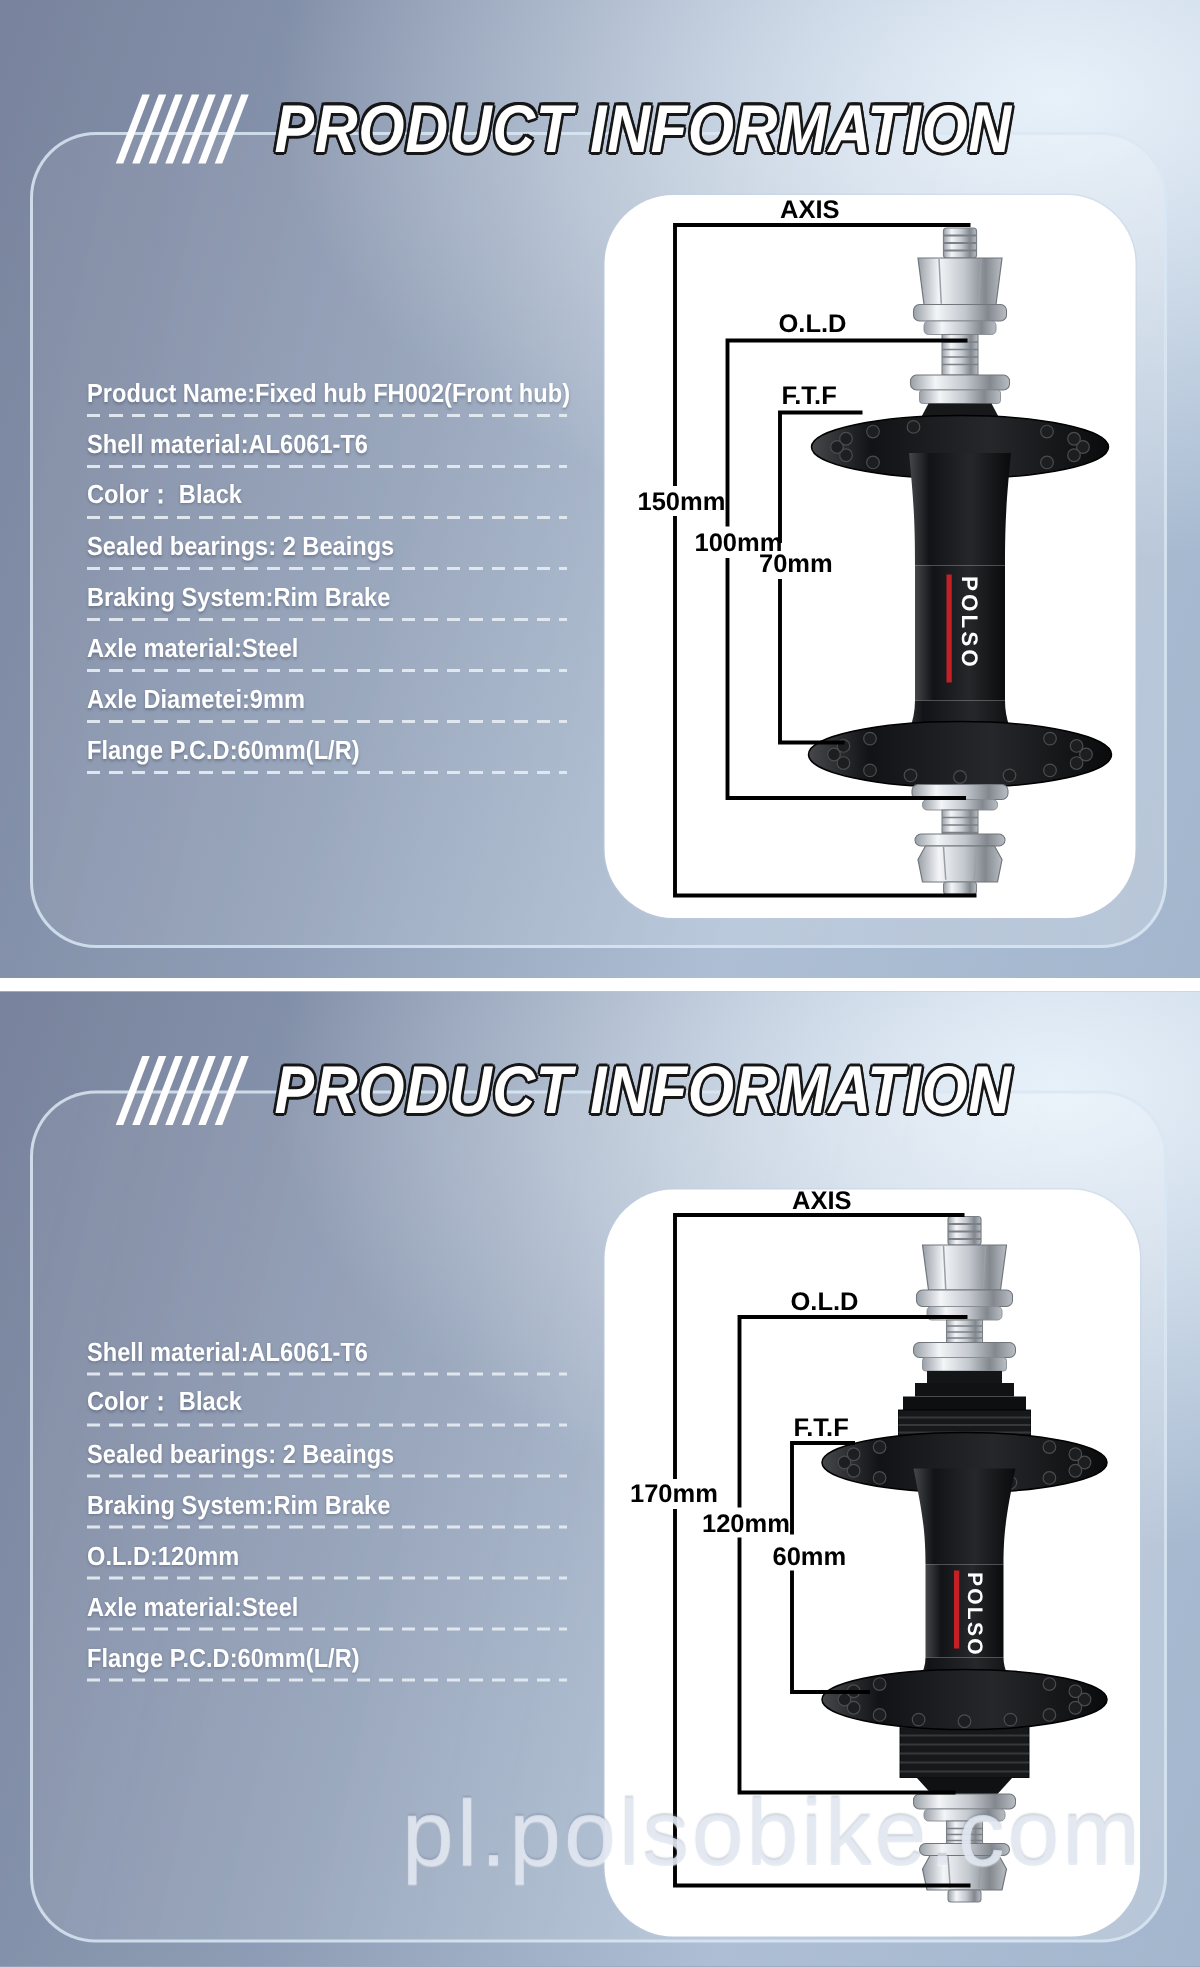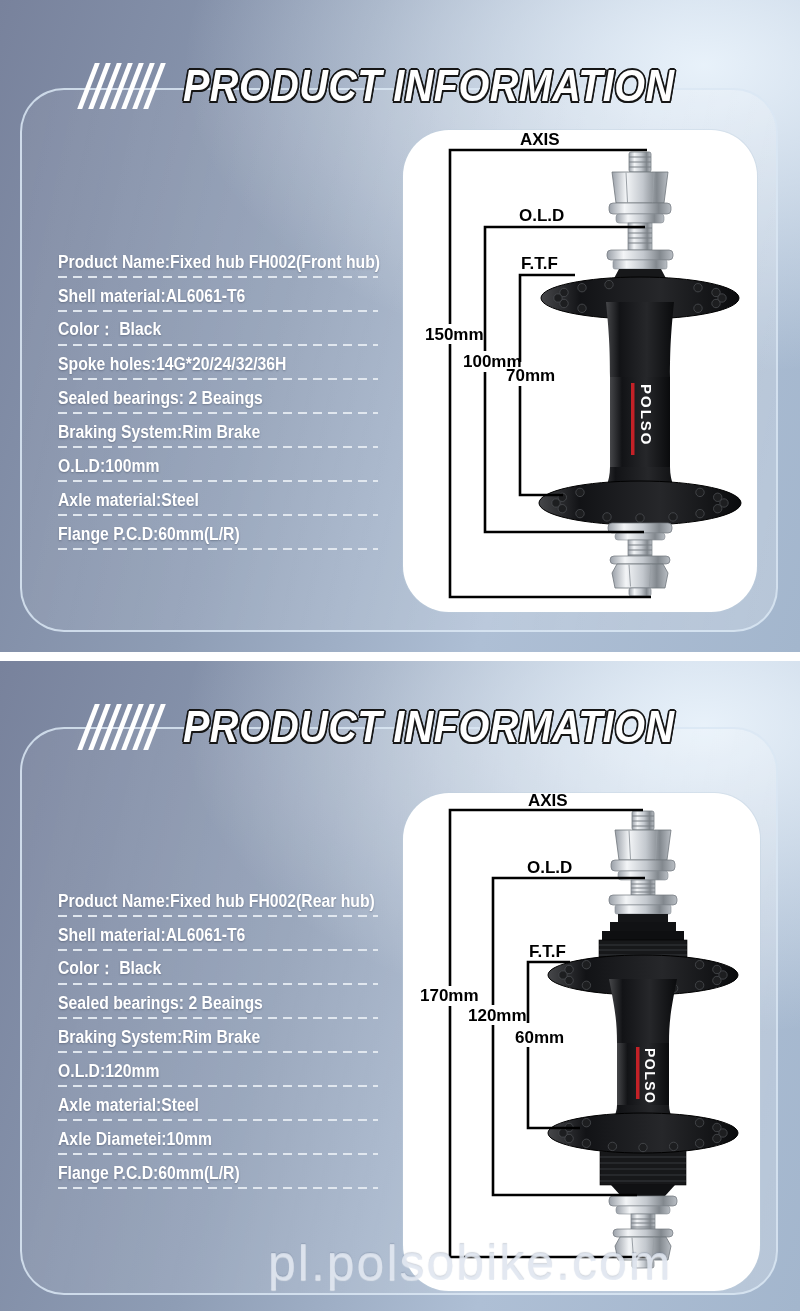--- a/index.html
+++ b/index.html
@@ -40,21 +40,21 @@
              text-shadow:0 1px 2px rgba(40,50,70,.35);}
   .dash{height:2px;margin-top:3px;
         background:repeating-linear-gradient(90deg, rgba(228,234,241,.95) 0 9px, rgba(228,234,241,0) 9px 15px);}
 
   .photo{position:absolute;background:#ffffff;border-radius:46px;
          box-shadow:0 0 0 1px rgba(190,205,222,.35);}
   #panel1 .photo{left:403px;top:130px;width:354px;height:482px;}
   #panel2 .photo{left:403px;top:132px;width:357px;height:498px;}
   .photo svg{display:block;width:100%;height:100%;}
 
-  .watermark{position:absolute;left:268px;top:1234px;font-size:50px;letter-spacing:2px;
+  .watermark{position:absolute;left:268px;top:1187px;font-size:62px;letter-spacing:2px;
              color:rgba(224,231,241,.78);white-space:nowrap;
              text-shadow:0 1px 1px rgba(255,255,255,.55), 0 -1px 1px rgba(110,122,145,.3);}
 </style>
 </head>
 <body>
 
 <div class="page">
 
   <section class="panel" id="panel1">
     <div class="frame"></div>
@@ -79,37 +79,33 @@
         </div>
       <div class="spec-row">
           <span class="spec-text">Shell material:AL6061-T6</span>
           <i class="dash"></i>
         </div>
       <div class="spec-row">
           <span class="spec-text">Color： Black</span>
           <i class="dash"></i>
         </div>
       <div class="spec-row">
-          <span class="spec-text">Spoke holes:14G*20/24/32/36H</span>
-          <i class="dash"></i>
-        </div>
-      <div class="spec-row">
           <span class="spec-text">Sealed bearings: 2 Beaings</span>
           <i class="dash"></i>
         </div>
       <div class="spec-row">
           <span class="spec-text">Braking System:Rim Brake</span>
           <i class="dash"></i>
         </div>
       <div class="spec-row">
-          <span class="spec-text">O.L.D:100mm</span>
-          <i class="dash"></i>
-        </div>
-      <div class="spec-row">
           <span class="spec-text">Axle material:Steel</span>
+          <i class="dash"></i>
+        </div>
+      <div class="spec-row">
+          <span class="spec-text">Axle Diametei:9mm</span>
           <i class="dash"></i>
         </div>
       <div class="spec-row">
           <span class="spec-text">Flange P.C.D:60mm(L/R)</span>
           <i class="dash"></i>
         </div>
     </div>
 
     <div class="photo">
       <svg viewBox="0 0 354 482">
@@ -216,24 +212,20 @@
           <i></i>
           <i></i>
           <i></i>
           <i></i>
       </span>
       <span class="title">PRODUCT INFORMATION</span>
     </div>
 
     <div class="specs">
       <div class="spec-row">
-          <span class="spec-text">Product Name:Fixed hub FH002(Rear hub)</span>
-          <i class="dash"></i>
-        </div>
-      <div class="spec-row">
           <span class="spec-text">Shell material:AL6061-T6</span>
           <i class="dash"></i>
         </div>
       <div class="spec-row">
           <span class="spec-text">Color： Black</span>
           <i class="dash"></i>
         </div>
       <div class="spec-row">
           <span class="spec-text">Sealed bearings: 2 Beaings</span>
           <i class="dash"></i>
@@ -241,24 +233,20 @@
       <div class="spec-row">
           <span class="spec-text">Braking System:Rim Brake</span>
           <i class="dash"></i>
         </div>
       <div class="spec-row">
           <span class="spec-text">O.L.D:120mm</span>
           <i class="dash"></i>
         </div>
       <div class="spec-row">
           <span class="spec-text">Axle material:Steel</span>
-          <i class="dash"></i>
-        </div>
-      <div class="spec-row">
-          <span class="spec-text">Axle Diametei:10mm</span>
           <i class="dash"></i>
         </div>
       <div class="spec-row">
           <span class="spec-text">Flange P.C.D:60mm(L/R)</span>
           <i class="dash"></i>
         </div>
     </div>
 
     <div class="photo">
       <svg viewBox="0 0 357 498">

